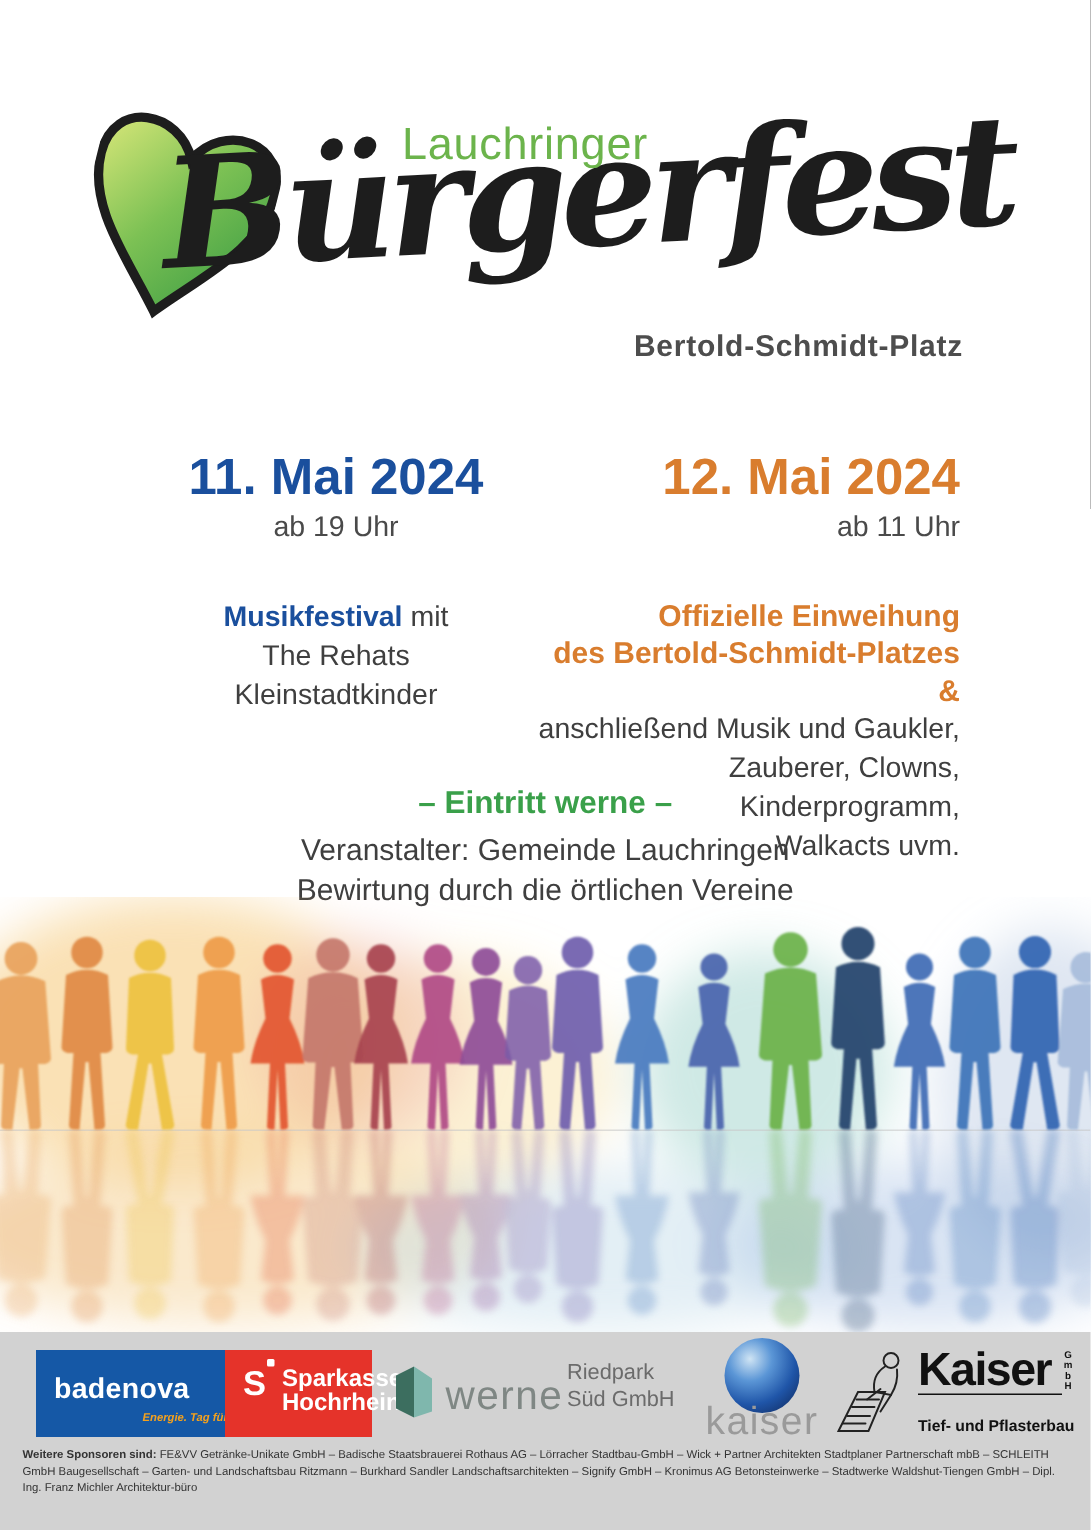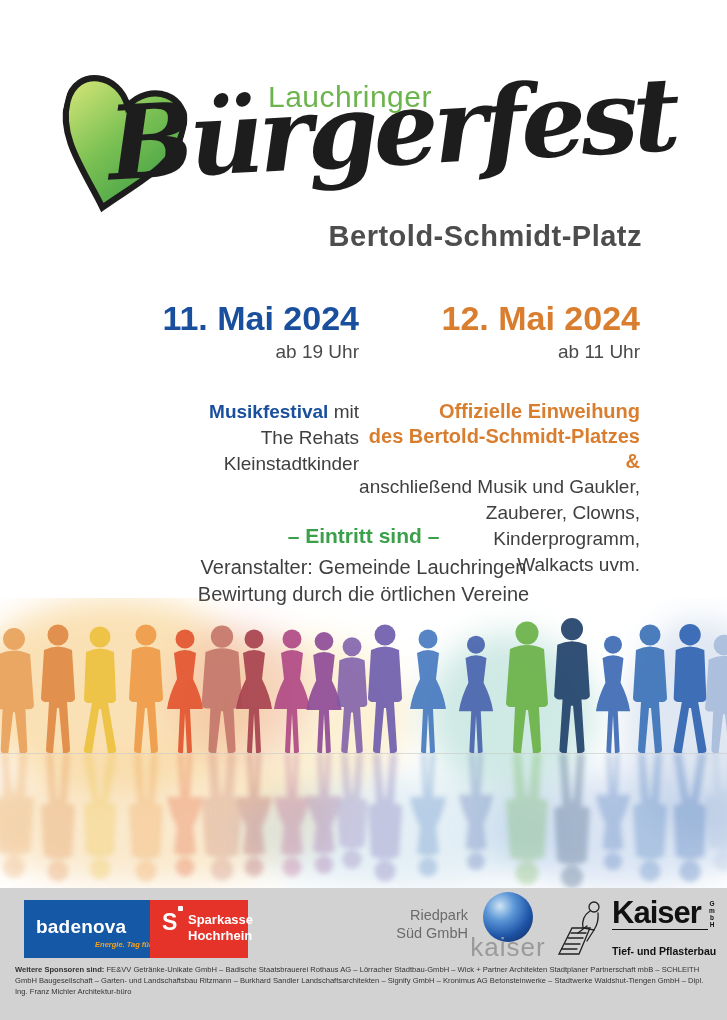--- a/index.html
+++ b/index.html
@@ -13,25 +13,25 @@
     position:absolute;left:108px;top:78px;width:560px;
     font-family:"DejaVu Serif",serif;font-style:italic;font-weight:bold;
     font-size:102px;line-height:1;color:#1d1d1d;letter-spacing:-5px;
     transform:rotate(-3deg);white-space:nowrap;
   }
   .brand-top{
     position:absolute;left:268px;top:80px;font-size:30px;color:#6cb44c;
     letter-spacing:0.5px;
   }
   .subtitle{
-    position:absolute;right:85px;top:220px;font-size:29px;font-weight:bold;
+    position:absolute;right:85px;top:220px;font-size:20px;font-weight:bold;
     color:#4d4d4d;letter-spacing:0.5px;
   }
   
-  .col-left{position:absolute;left:89px;top:300px;width:270px;text-align:right;color:#3f3f3f;}
+  .col-left{position:absolute;left:89px;top:300px;width:270px;text-align:center;color:#3f3f3f;}
   .col-right{position:absolute;right:87px;top:300px;width:290px;text-align:right;color:#3f3f3f;}
   .date-blue{font-size:34px;font-weight:bold;color:#1a4f9d;line-height:1.1;}
   .date-orange{font-size:34px;font-weight:bold;color:#d97d2e;line-height:1.1;}
   .time-line{font-size:19px;margin-top:4px;color:#4a4a4a;}
   .prog{margin-top:36px;font-size:19px;line-height:26px;}
   .hl-blue{color:#1a4f9d;font-weight:bold;}
   .hl-orange{color:#d97d2e;font-weight:bold;font-size:20px;line-height:25px;}
   
   .center-block{position:absolute;left:0;top:524px;width:727px;text-align:center;}
   .free-entry{font-size:21px;font-weight:bold;color:#3aa04a;}
@@ -41,24 +41,24 @@
   .crowd{position:absolute;left:0;top:598px;width:727px;height:292px;}
   
   .sponsor-strip{position:absolute;left:0;top:888px;width:727px;height:132px;background:#d2d2d2;}
   .logo-badenova{position:absolute;left:24px;top:12px;width:111px;height:58px;background:#1558a6;
     color:#fff;padding-left:38px;}
   .badenova-name{position:absolute;left:12px;top:16px;font-size:19px;font-weight:bold;letter-spacing:0.2px;}
   .badenova-tag{position:absolute;right:6px;top:40px;font-size:7.5px;font-style:italic;font-weight:bold;color:#f5a11c;}
   .logo-sparkasse{position:absolute;left:150px;top:12px;width:98px;height:58px;background:#e5332a;color:#fff;}
   .sk-icon{position:absolute;left:12px;top:8px;width:20px;height:28px;font-size:23px;font-weight:bold;line-height:28px;}
   .sk-dot{position:absolute;right:-1px;top:-2px;width:5px;height:5px;background:#fff;border-radius:1px;}
-  .sk-text{position:absolute;left:38px;top:12px;font-size:13px;line-height:16px;font-weight:bold;}
+  .sk-text{position:absolute;left:38px;top:12px;font-size:16px;line-height:16px;font-weight:bold;}
   .logo-werne{position:absolute;left:262px;top:20px;width:118px;height:44px;display:flex;align-items:center;gap:7px;}
   .werne-text{font-size:27px;color:#7f8784;letter-spacing:1px;}
-  .logo-riedpark{position:absolute;left:378px;top:18px;width:90px;text-align:right;font-size:14.5px;
+  .logo-riedpark{position:absolute;left:378px;top:18px;width:90px;text-align:left;font-size:14.5px;
     color:#6b6b6b;line-height:18px;}
   .logo-kaiser-globe{position:absolute;left:468px;top:4px;width:80px;text-align:center;}
   .globe{width:50px;height:50px;border-radius:50%;margin:0 auto;
     background:radial-gradient(circle at 34% 28%, #cfe4f4 0%, #5b96d6 30%, #1f55a8 62%, #0d2250 100%);}
   .kaiser-globe-text{font-size:26px;color:#9a9a9a;letter-spacing:1px;margin-top:-10px;}
   .logo-kaiser-bau{position:absolute;left:556px;top:8px;width:162px;height:62px;}
   .kb-text{position:absolute;left:56px;top:2px;width:96px;}
   .kb-name{font-size:31px;font-weight:bold;color:#111;letter-spacing:-1px;line-height:30px;}
   .kb-sub{font-size:10.5px;font-weight:bold;color:#111;border-top:1px solid #111;padding-top:15px;margin-top:1px;white-space:nowrap;}
   .kb-gmbh{position:absolute;right:2px;top:4px;width:8px;font-size:6.5px;font-weight:bold;color:#111;
@@ -103,21 +103,21 @@
     <div class="prog">
       <div class="hl-orange">Offizielle Einweihung</div>
       <div class="hl-orange">des Bertold-Schmidt-Platzes &amp;</div>
       <div>anschließend Musik und Gaukler,</div>
       <div>Zauberer, Clowns, Kinderprogramm,</div>
       <div>Walkacts uvm.</div>
     </div>
   </div>
 
   <div class="center-block">
-    <div class="free-entry">– Eintritt sind –</div>
+    <div class="free-entry">– Eintritt werne –</div>
     <div class="center-lines">
       <div class="center-line">Veranstalter: Gemeinde Lauchringen</div>
       <div class="center-line">Bewirtung durch die örtlichen Vereine</div>
     </div>
   </div>
 
   <div class="crowd">
     <svg width="727" height="292" viewBox="0 0 727 292">
       <defs>
         <filter id="wash" x="-40%" y="-40%" width="180%" height="180%">
@@ -204,20 +204,29 @@
     </div>
 
     <div class="logo-sparkasse">
       <div class="sk-icon"><span>S</span><span class="sk-dot"></span></div>
       <div class="sk-text">
         <div>Sparkasse</div>
         <div>Hochrhein</div>
       </div>
     </div>
 
+    <div class="logo-werne">
+      <span>
+        <svg width="28" height="36" viewBox="0 0 28 36">
+          <polygon points="2,7 14,1 14,35 2,29" fill="#3c6e5f"></polygon>
+          <polygon points="14,1 26,9 26,31 14,35" fill="#7fb7ad"></polygon>
+        </svg>
+      </span>
+      <span class="werne-text">werne</span>
+    </div>
 
     <div class="logo-riedpark">
       <div>Riedpark</div>
       <div>Süd GmbH</div>
     </div>
 
     <div class="logo-kaiser-globe">
       <div class="globe"></div>
       <div class="kaiser-globe-text">kaiser</div>
     </div>

